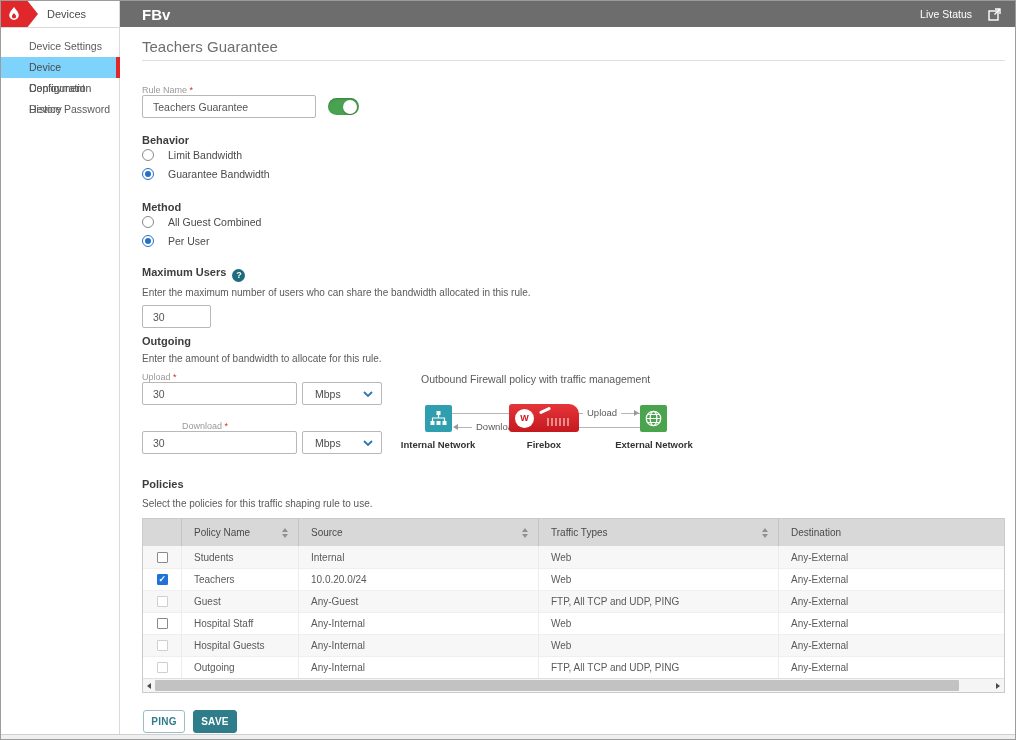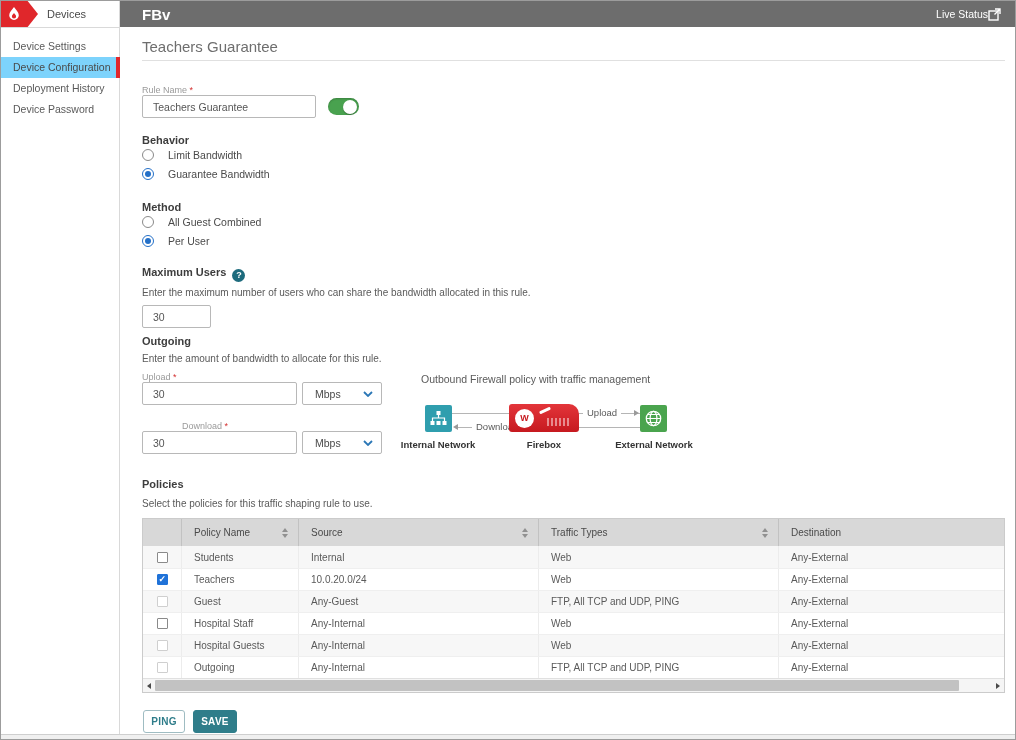--- a/index.html
+++ b/index.html
@@ -10,31 +10,31 @@
   
   .sidebar { position:absolute; left:0; top:0; width:119px; height:100%;
              background:#fff; border-right:1px solid #d9d9d9; }
   .brand { position:relative; height:27px; border-bottom:1px solid #d9d9d9; background:#fff; }
   .brand-badge { position:absolute; left:0; top:0; width:37px; height:26px; background:#e0272b;
                  clip-path:polygon(0 0, 72% 0, 100% 50%, 72% 100%, 0 100%);
                  display:flex; align-items:center; }
   .brand-badge svg { margin-left:7px; }
   .brand-label { position:absolute; left:46px; top:7px; font-size:11px; color:#4a4a4a; }
   .nav { padding-top:8px; }
-  .nav-item { position:relative; height:21px; line-height:21px; padding-left:12px;
+  .nav-item { position:relative; height:21px; line-height:21px; padding-left:28px;
               font-size:10.5px; color:#5a5a5a; cursor:pointer; }
   .nav-item.active { background:#7dd3fc; color:#4a4a4a; }
   .nav-item.active .active-bar { position:absolute; right:-1px; top:0; width:4px; height:100%;
               background:#e0272b; }
 
   
   .topbar { position:absolute; left:119px; top:0; right:0; height:26px; background:#6d6d6d;
             display:flex; align-items:center; }
   .topbar-title { margin-left:22px; color:#fff; font-size:15px; font-weight:bold; }
-  .topbar-right { margin-left:auto; margin-right:14px; display:flex; align-items:center; gap:0; cursor:pointer;text-align:center; }
+  .topbar-right { margin-left:auto; margin-right:14px; display:flex; align-items:center; gap:16px; cursor:pointer;text-align:center; }
   .live-status { color:#fff; font-size:10.5px; }
 
   
   .content { position:absolute; left:119px; top:26px; right:0; bottom:0; background:#fff; }
   .page-title { position:absolute; left:22px; top:11px; font-size:15px; color:#6e6e6e; }
   .title-rule { position:absolute; left:22px; top:33px; width:863px; height:1px; background:#e0e0e0; }
 
   .field-label { position:absolute; font-size:9px; color:#9a9a9a; }
   .req { color:#d32f2f; }
   .tinput { position:absolute; border:1px solid #b8b8b8; background:#fff; font-size:10.5px;

